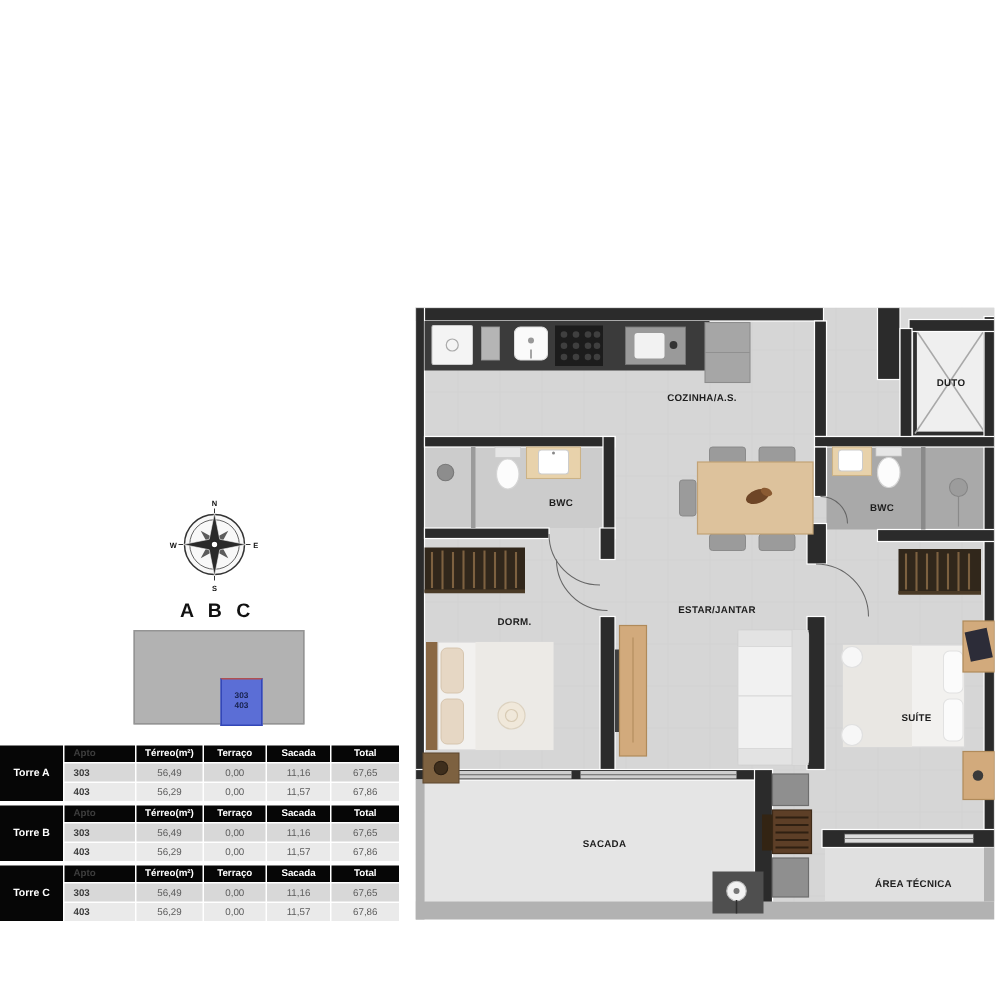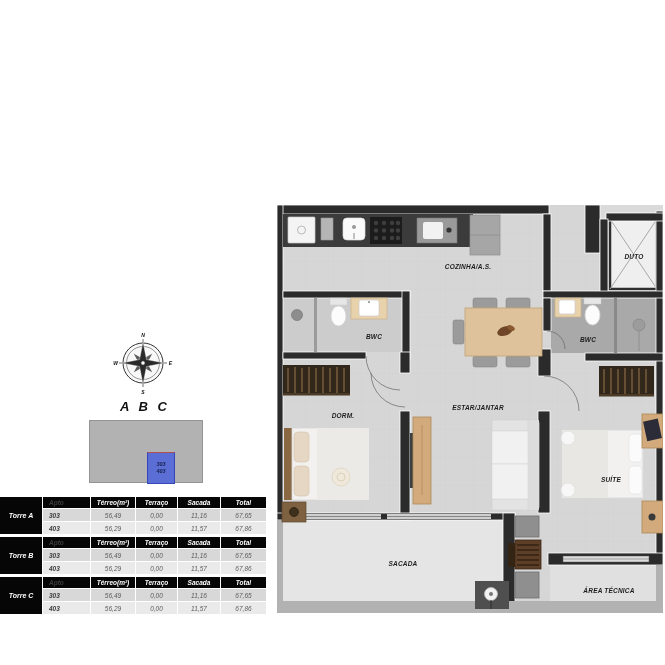--- a/index.html
+++ b/index.html
@@ -1,17 +1,17 @@
 <!DOCTYPE html>
 <html><head>
 <meta charset="utf-8">
 <style>
   html,body{margin:0;padding:0;background:#fff;}
   .canvas{position:relative;width:665px;height:665px;background:#ffffff;overflow:hidden;
-          font-family:"Liberation Sans",sans-serif;font-style:italic;}
+          font-family:"Liberation Sans",sans-serif;}
   
   .compass{position:absolute;left:112px;top:330px;}
   .abc-title{position:absolute;left:86px;top:399px;width:118px;text-align:center;
              font-size:13px;font-weight:bold;color:#111;letter-spacing:3px;}
   .site-plan{position:absolute;left:89px;top:420px;width:114px;height:63px;
              background:#b2b2b2;border:1px solid #949494;box-sizing:border-box;}
   .unit-highlight{position:absolute;left:57px;top:31px;width:26px;height:30px;
              background:#5b6ed6;border:1px solid #3347b8;border-top-color:#b05050;
              display:flex;flex-direction:column;align-items:center;justify-content:center;
              font-size:5.5px;font-weight:bold;color:#16204a;line-height:1.25;cursor:pointer;}

